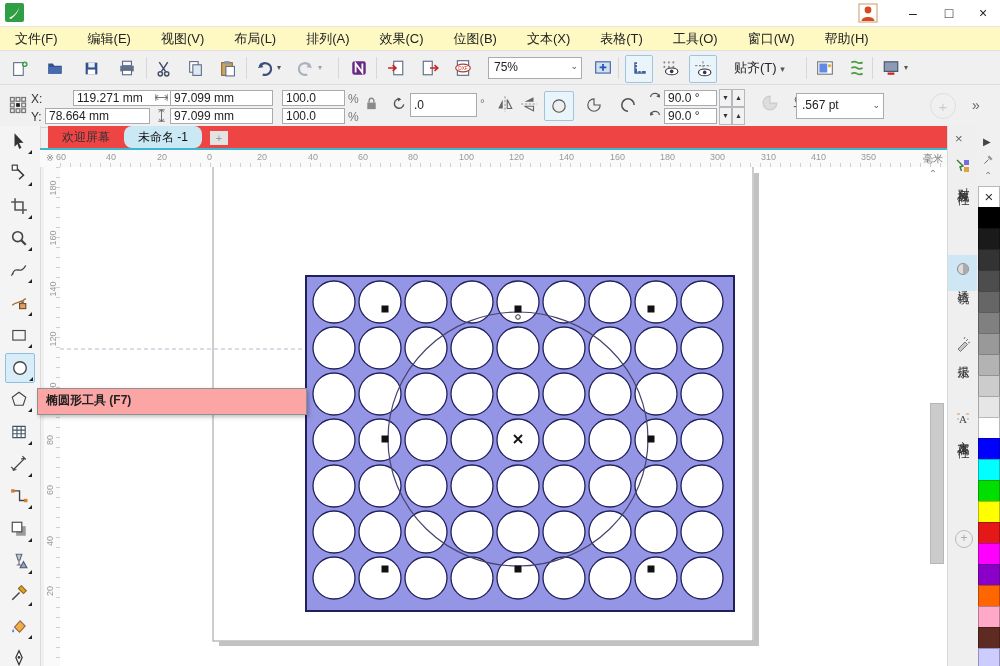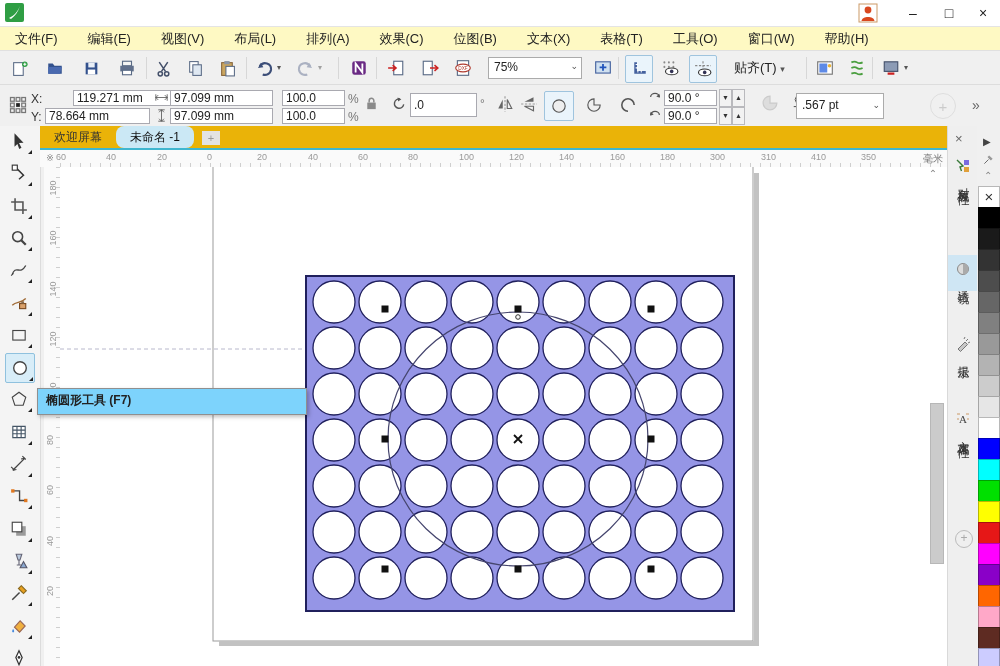--- a/index.html
+++ b/index.html
@@ -23,21 +23,21 @@
   .combo .val{position:absolute;left:5px;top:2px;}
   .combo .ar{position:absolute;right:3px;top:3px;font-size:9px;color:#555;}
   .pressed{border:1px solid #9fc4de;background:#eaf4fb;border-radius:2px;}
   
   .propbar{position:absolute;left:0;top:84px;width:1000px;height:42px;background:#f0f0f0;border-top:1px solid #dddddd;border-bottom:1px solid #d5d5d5;}
   .plbl{position:absolute;font-size:12px;color:#333;}
   .pfield{position:absolute;height:14px;background:#fff;border:1px solid #a9a9b0;font-size:12px;color:#222;font-family:"Liberation Sans",sans-serif;padding:0 0 0 3px;}
   .pbtn{position:absolute;display:flex;align-items:center;justify-content:center;}
   .spin{position:absolute;width:11px;height:16px;border:1px solid #b9b9bd;background:#f2f2f2;font-size:7px;color:#333;text-align:center;line-height:16px;}
   
-  .tabbar{position:absolute;left:40px;top:126px;width:907px;height:22px;background:#eab308;display:flex;align-items:flex-end;}
+  .tabbar{position:absolute;left:48px;top:126px;width:907px;height:22px;background:#ef4444;display:flex;align-items:flex-end;}
   .tab{height:22px;line-height:22px;padding:0 14px;font-size:12px;color:#333;}
   .tab.active{background:#cbe8f5;color:#111;border-radius:8px;}
   .newtab{width:18px;height:14px;margin:0 0 3px 8px;background:#e3e3e3;color:#999;font-size:11px;text-align:center;line-height:14px;}
   .teal{position:absolute;left:40px;top:148px;width:907px;height:2px;background:#3fb6cf;}
   
   .toolbox{position:absolute;left:0;top:126px;width:40px;height:540px;background:#f4f4f4;border-right:1px solid #dcdcdc;}
   .tool{position:absolute;left:5px;width:28px;height:28px;display:flex;align-items:center;justify-content:center;}
   .tool.selected{background:#d8edf8;border:1px solid #8fc1de;border-radius:2px;}
   .flyout{position:absolute;right:1px;bottom:1px;width:0;height:0;border-left:4px solid transparent;border-bottom:4px solid #222;}
   
@@ -47,21 +47,21 @@
     background-image:repeating-linear-gradient(180deg,#cfcfcf 0 1px,transparent 1px 10px);background-size:4px 100%;background-position:12px 0;background-repeat:no-repeat;}
   .corner{position:absolute;left:40px;top:150px;width:20px;height:17px;background:#fafafa;font-size:9px;color:#888;text-align:center;line-height:17px;}
   .rnum{position:absolute;font-size:9px;color:#999;}
   .vnum{transform:rotate(-90deg);}
   .runit{position:absolute;right:4px;top:2px;font-size:10px;color:#777;}
   
   .canvas{position:absolute;left:60px;top:167px;width:887px;height:499px;background:#fff;overflow:hidden;}
   .scroll-up{position:absolute;left:925px;top:168px;width:16px;height:14px;color:#888;font-size:10px;text-align:center;}
   .vthumb{position:absolute;left:930px;top:403px;width:12px;height:159px;background:#cbcbcb;border:1px solid #b7b7b7;}
   
-  .tooltip{position:absolute;left:37px;top:388px;width:252px;background:#7dd3fc;border:1px solid #8f8f8f;box-shadow:2px 2px 4px rgba(0,0,0,.25);padding:3px 8px 5px 8px;z-index:50;}
+  .tooltip{position:absolute;left:37px;top:388px;width:252px;background:#fca5a5;border:1px solid #8f8f8f;box-shadow:2px 2px 4px rgba(0,0,0,.25);padding:3px 8px 5px 8px;z-index:50;}
   .tooltip .t1{font-size:12px;font-weight:bold;color:#222;}
   .tooltip .t2{font-size:12px;color:#333;margin-top:2px;}
   
   .dockerbar{position:absolute;left:947px;top:126px;width:30px;height:540px;background:#efefef;border-left:1px solid #d9d9d9;}
   .dclose{position:absolute;left:7px;top:5px;font-size:13px;color:#666;}
   .dtab{position:absolute;left:0;width:30px;display:flex;flex-direction:column;align-items:center;}
   .dtab.active{background:#cfe6f4;}
   .dtab .dlabel{writing-mode:vertical-rl;font-size:12px;color:#333;letter-spacing:2px;margin-top:4px;}
   .dplus{position:absolute;left:7px;width:16px;height:16px;border:1px solid #bbb;border-radius:50%;color:#aaa;font-size:12px;text-align:center;line-height:15px;}
   

